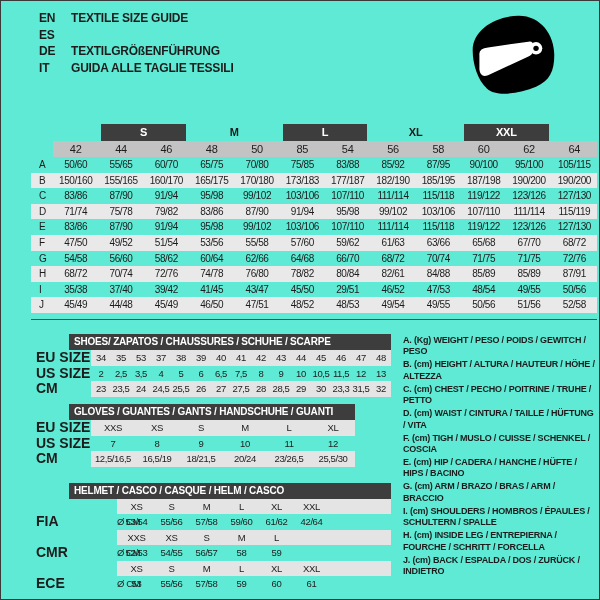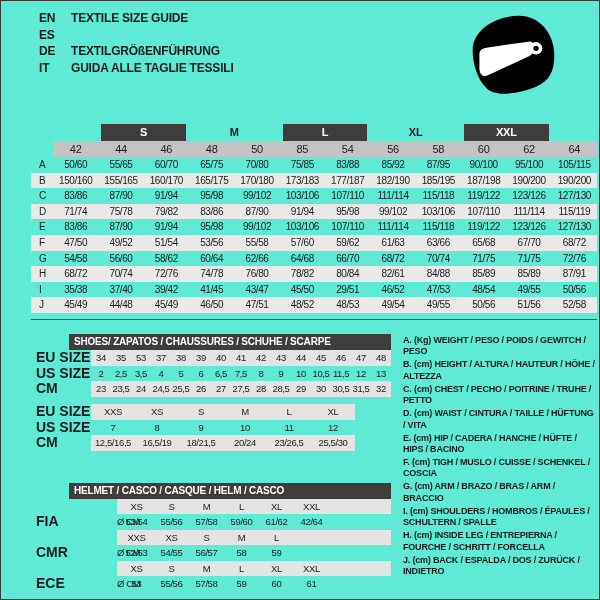--- a/index.html
+++ b/index.html
@@ -303,28 +303,29 @@
           <div class="sval shaded">24</div>
           <div class="sval shaded">24,5</div>
           <div class="sval shaded">25,5</div>
           <div class="sval shaded">26</div>
           <div class="sval shaded">27</div>
           <div class="sval shaded">27,5</div>
           <div class="sval shaded">28</div>
           <div class="sval shaded">28,5</div>
           <div class="sval shaded">29</div>
           <div class="sval shaded">30</div>
-          <div class="sval shaded">30,5</div>
+          <div class="sval shaded">23,3</div>
           <div class="sval shaded">31,5</div>
           <div class="sval shaded">32</div>
         </div>
       </div>
   </div>
 
   <div class="section gloves">
+    <div class="bar">GLOVES / GUANTES / GANTS / HANDSCHUHE / GUANTI</div>
     <div id="gloves-rows">
         <div class="srow">
           <div class="slabel">EU SIZE</div>
           <div class="sval shaded">XXS</div>
           <div class="sval shaded">XS</div>
           <div class="sval shaded">S</div>
           <div class="sval shaded">M</div>
           <div class="sval shaded">L</div>
           <div class="sval shaded">XL</div>
         </div>
@@ -419,21 +420,21 @@
           <div class="sfill"></div>
         </div>
       </div>
   </div>
 
   <div class="legend">
       <div class="legend-item">A. (Kg) WEIGHT / PESO / POIDS / GEWITCH / PESO</div>
       <div class="legend-item">B. (cm) HEIGHT / ALTURA / HAUTEUR / HÖHE / ALTEZZA</div>
       <div class="legend-item">C. (cm) CHEST / PECHO / POITRINE / TRUHE / PETTO</div>
       <div class="legend-item">D. (cm) WAIST / CINTURA / TAILLE / HÜFTUNG / VITA</div>
+      <div class="legend-item">F. (cm) TIGH / MUSLO / CUISSE / SCHENKEL / COSCIA</div>
       <div class="legend-item">E. (cm) HIP / CADERA / HANCHE / HÜFTE / HIPS / BACINO</div>
-      <div class="legend-item">F. (cm) TIGH / MUSLO / CUISSE / SCHENKEL / COSCIA</div>
       <div class="legend-item">G. (cm) ARM / BRAZO / BRAS / ARM / BRACCIO</div>
       <div class="legend-item">I. (cm) SHOULDERS / HOMBROS / ÉPAULES / SCHULTERN / SPALLE</div>
       <div class="legend-item">H. (cm) INSIDE LEG / ENTREPIERNA / FOURCHE / SCHRITT / FORCELLA</div>
       <div class="legend-item">J. (cm) BACK / ESPALDA / DOS / ZURÜCK / INDIETRO</div>
     </div>
 
 </div>
 
 </body></html>

